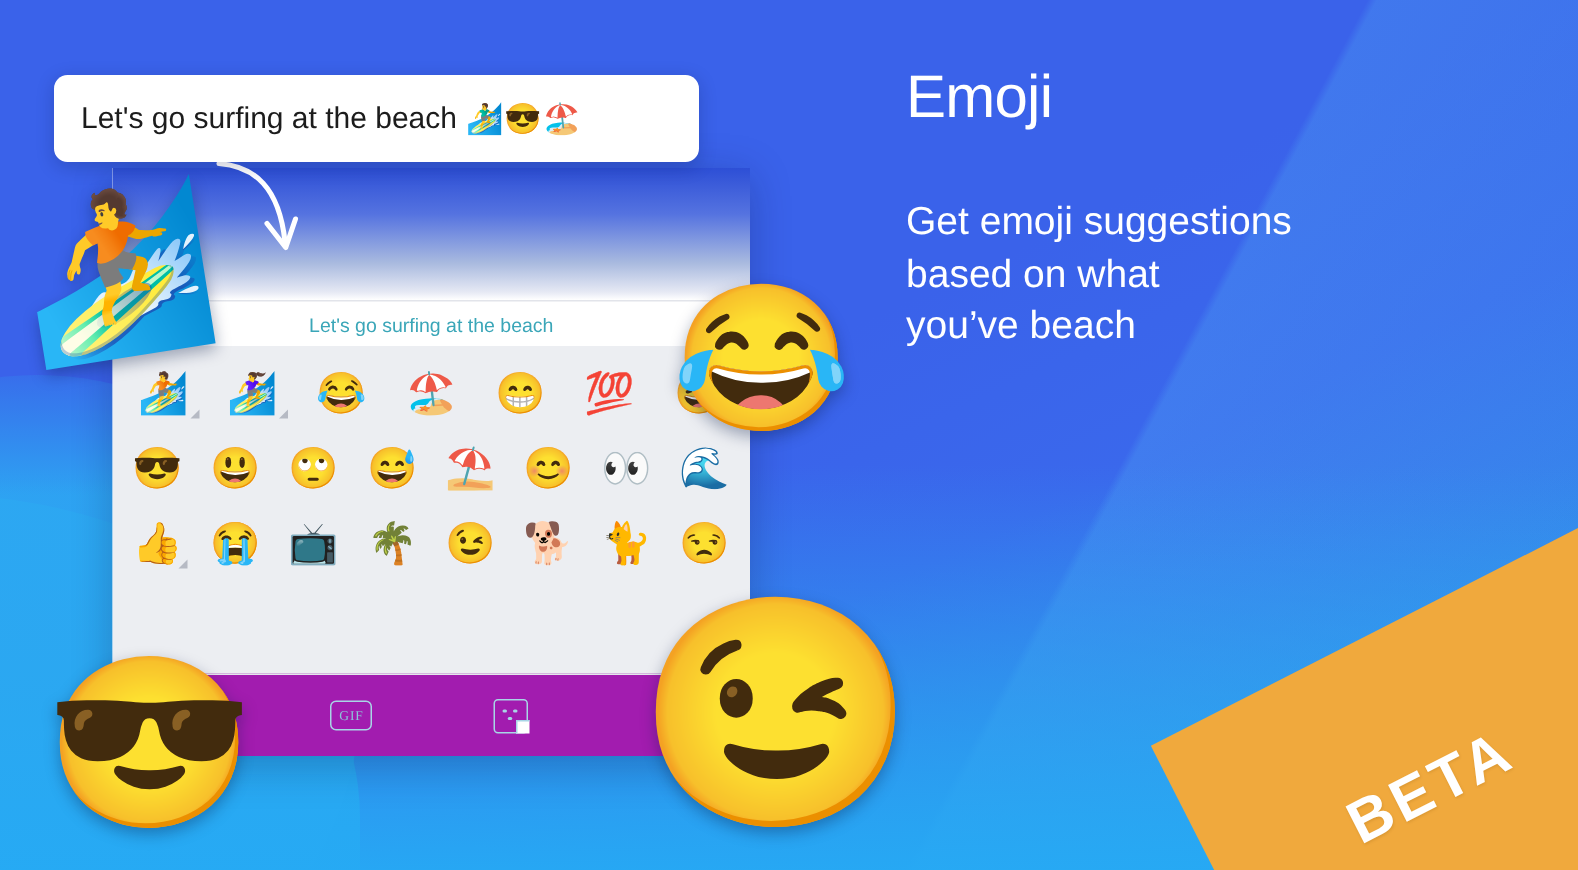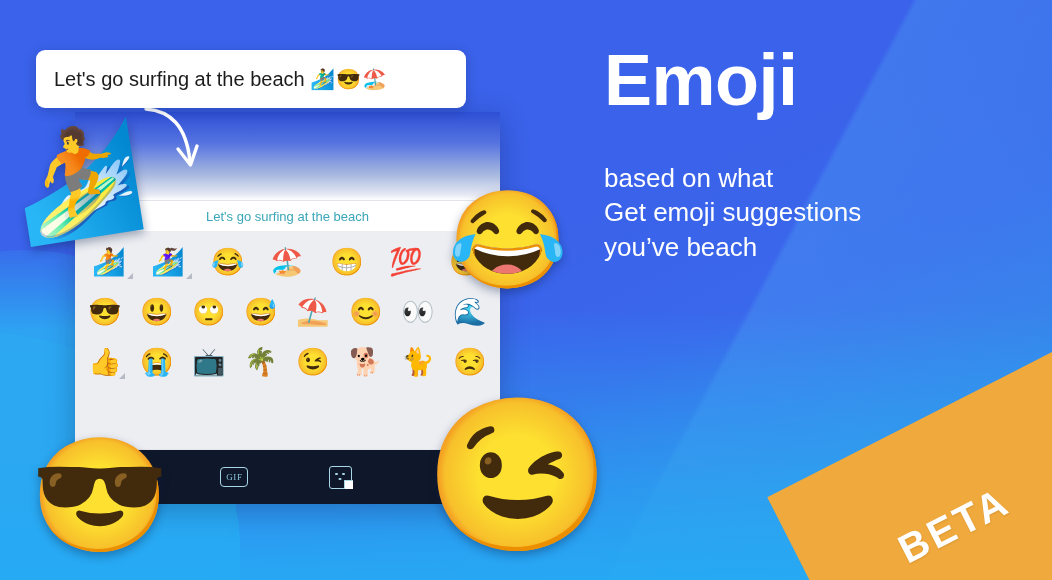--- a/index.html
+++ b/index.html
@@ -79,23 +79,23 @@
 
   
   .copy {
     position: absolute;
     left: 604px; top: 46px;
     width: 430px;
     color: #ffffff;
   }
   .copy h1 {
     margin: 0;
-    font-size: 72px;
+    font-size: 40px;
     line-height: 0.96;
-    font-weight: bold;
+    font-weight: normal;
     letter-spacing: -0.5px;
   }
   .copy h1 .l2 { display: block; }
   .copy p {
     margin: 46px 0 0 0;
     font-size: 26px;
     line-height: 1.32;
     font-weight: normal;
   }
   .copy p span { display: block; }
@@ -146,21 +146,21 @@
   .kb-cell.variant::after {
     content: "";
     position: absolute;
     right: 6px; bottom: 8px;
     width: 0; height: 0;
     border-left: 6px solid transparent;
     border-bottom: 6px solid #b6bac4;
   }
   .kb-toolbar {
     position: absolute; left: 0; right: 0; bottom: 0; height: 54px;
-    background: #0f172a;
+    background: #a21caf;
     border-top: 1px solid #e4e6ec;
     display: flex; align-items: flex-end;
   }
   .kb-tool {
     flex: 1 1 0;
     display: flex; align-items: center; justify-content: center;
     height: 54px;
   }
   .ico-smiley {
     width: 22px; height: 22px; border-radius: 50%;
@@ -360,22 +360,22 @@
   <div class="bubble">
     <span class="btxt">Let's go surfing at the beach</span>
     <span class="bemo">🏄‍♂️😎🏖️</span>
   </div>
 
   <div class="copy">
     <h1>
       <span>Emoji</span>
     </h1>
     <p>
+      <span>Get emoji suggestions</span>
       <span>based on what</span>
-      <span>Get emoji suggestions</span>
       <span>you’ve beach</span>
     </p>
   </div>
 
   <div class="beta-ribbon"></div>
   <div class="beta-label">BETA</div>
 
 </div>
 
 </body></html>

